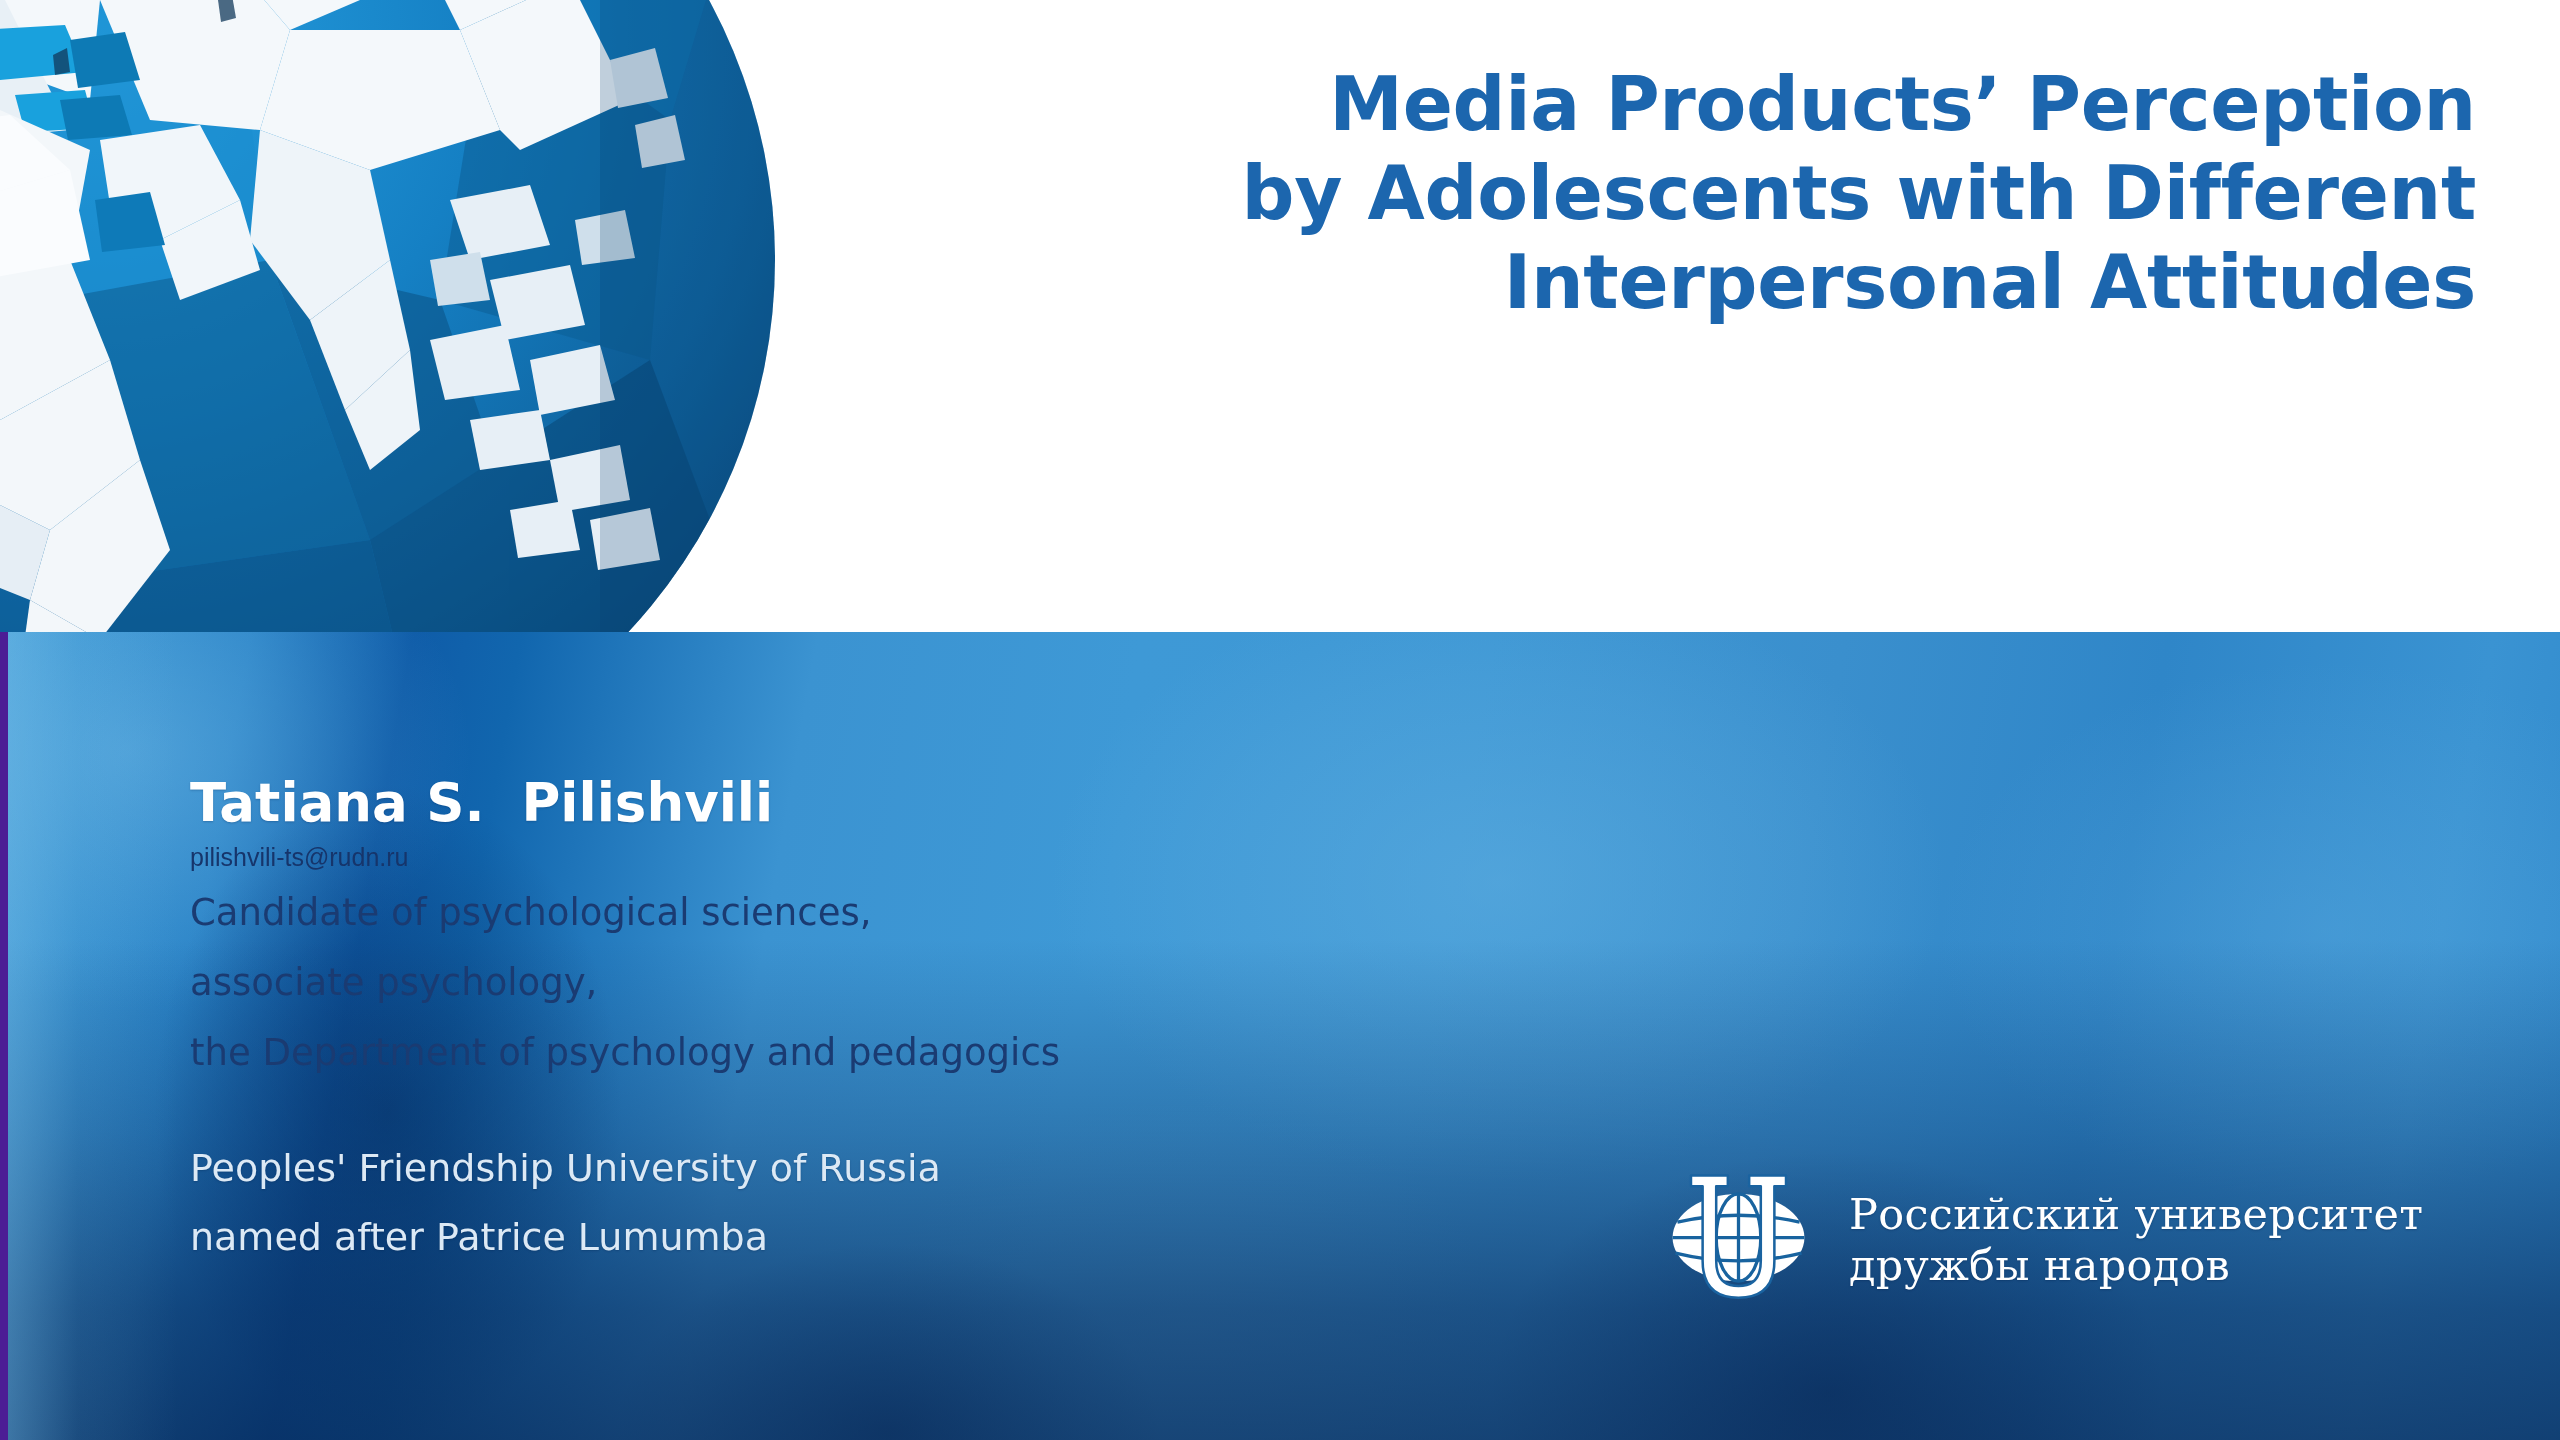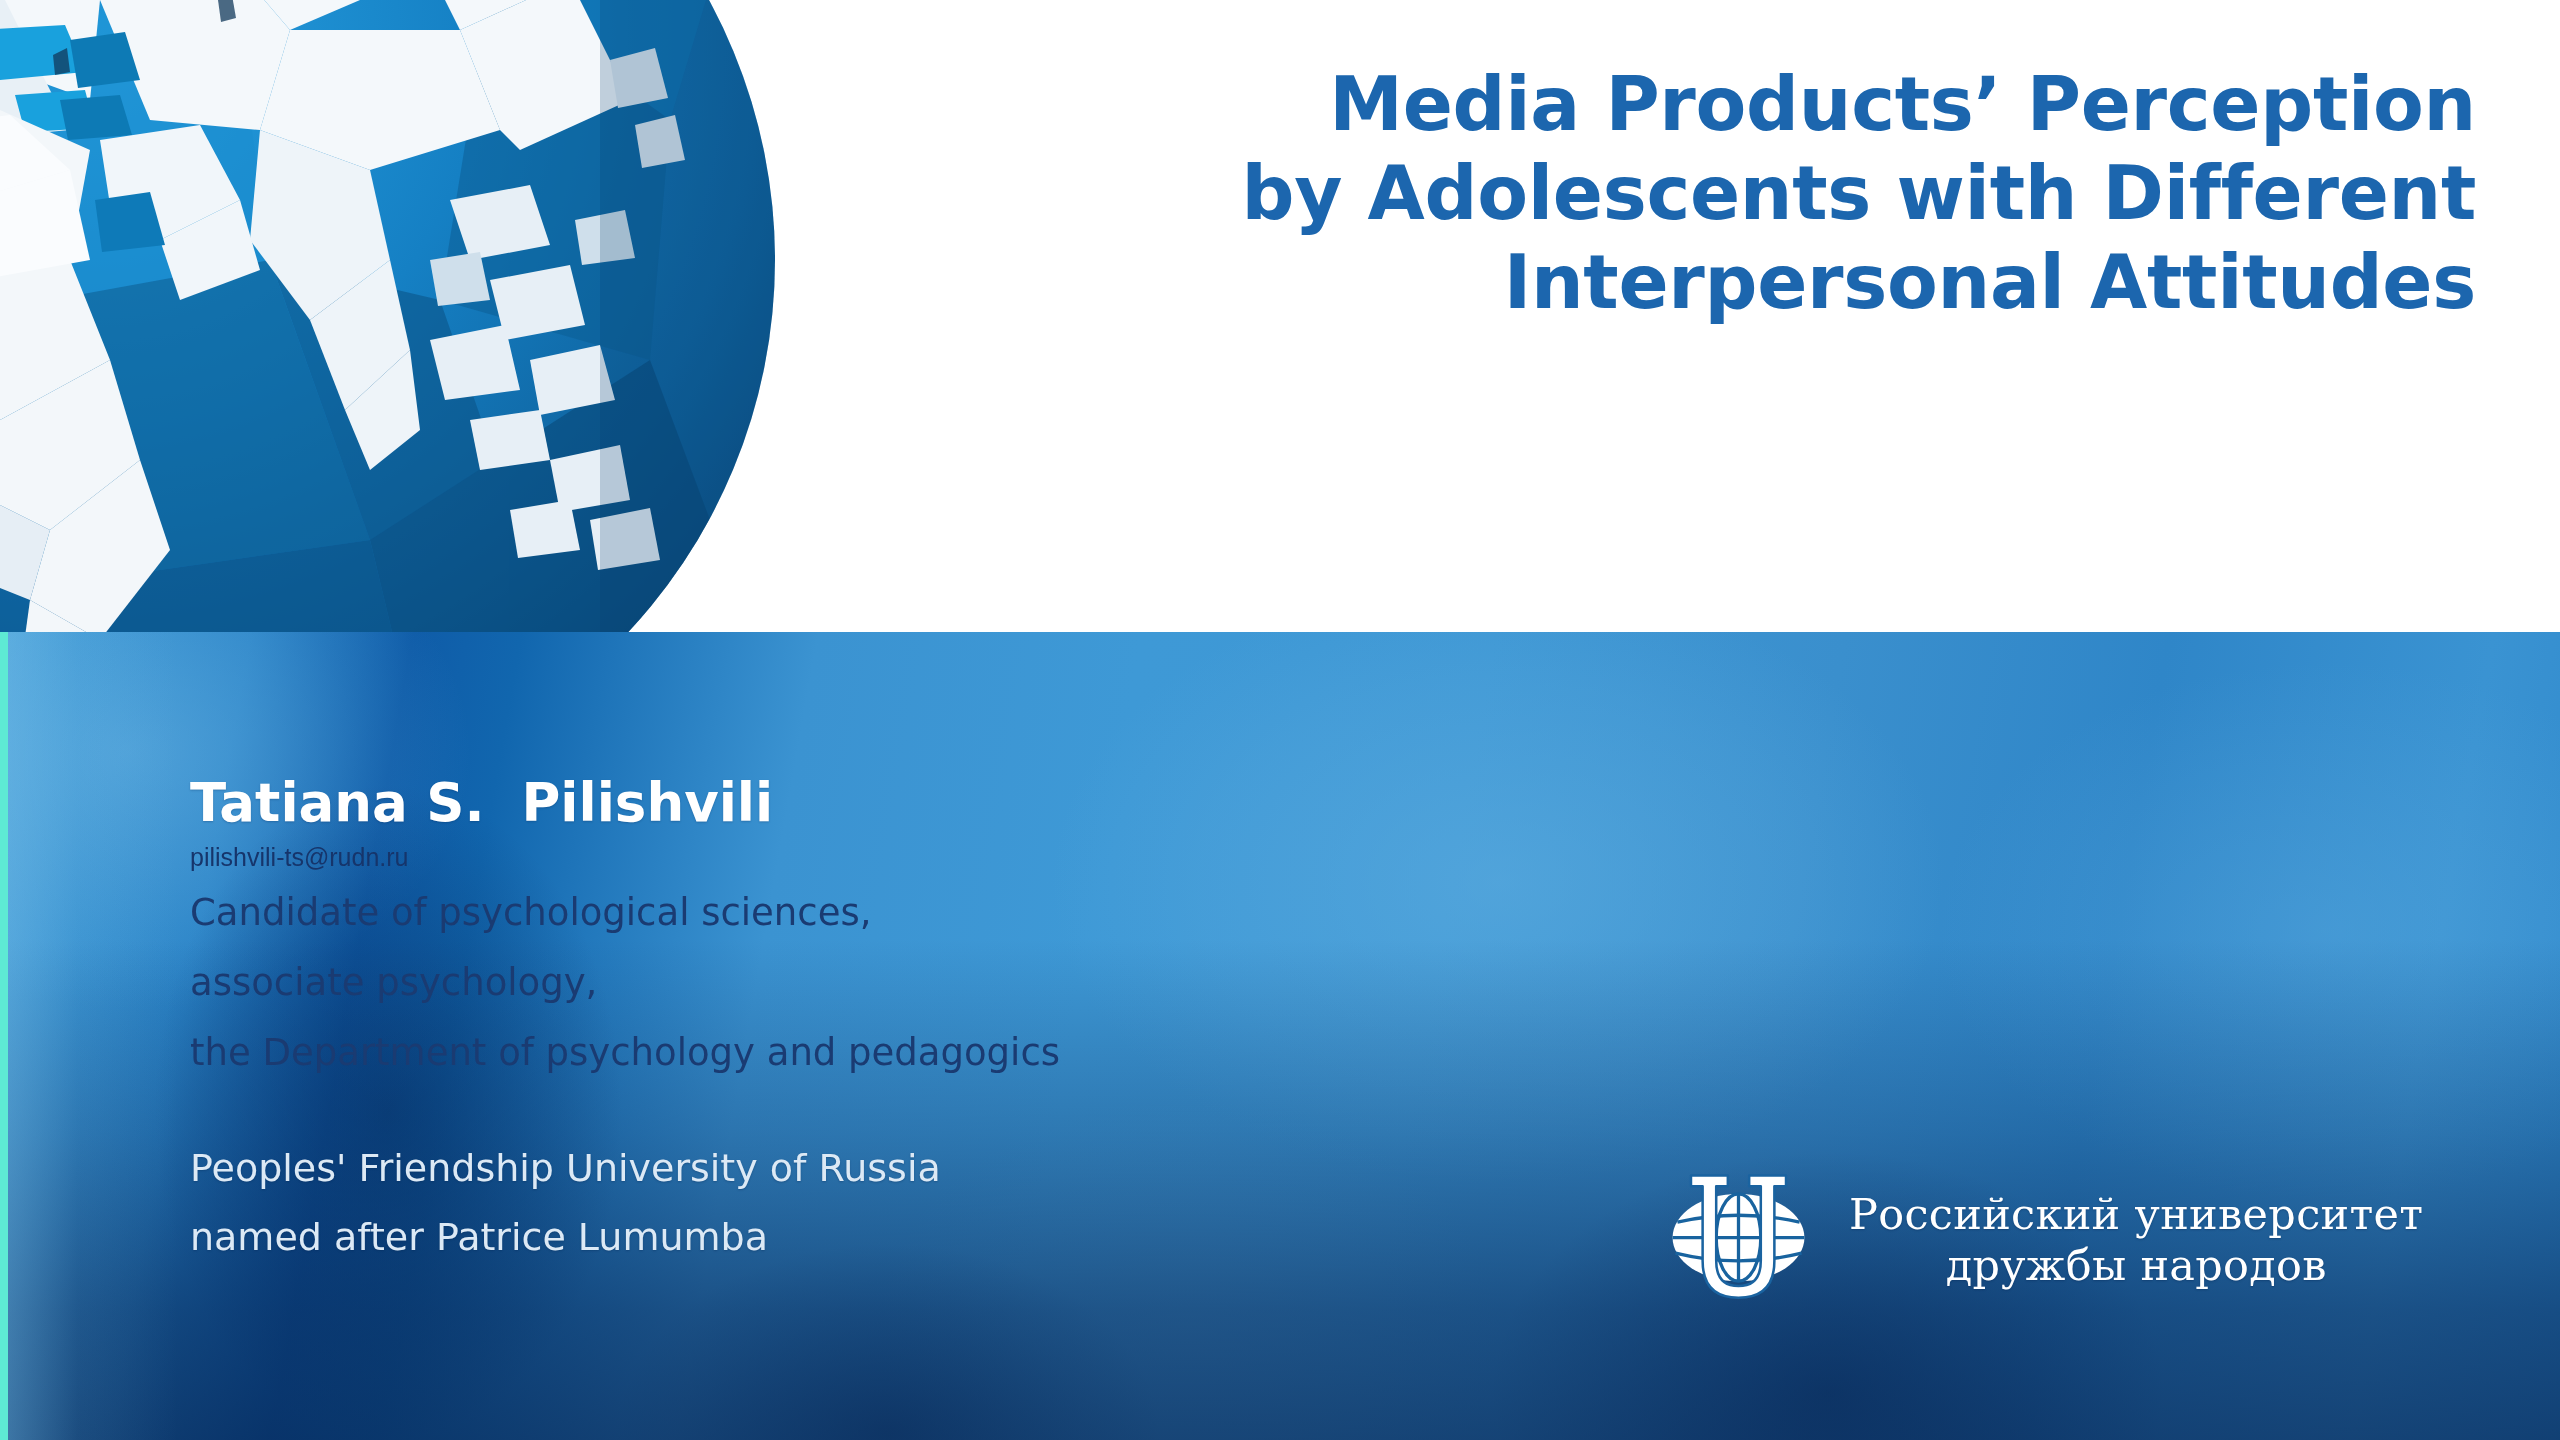--- a/index.html
+++ b/index.html
@@ -8,21 +8,21 @@
     width:2560px; height:1440px;
     overflow:hidden;
     background:#ffffff;
     font-family:"Liberation Sans", sans-serif;
   }
 
   .slide {
     position:relative;
     width:2560px;
     height:1440px;
-    background:#5eead4;
+    background:#4c1d95;
     overflow:hidden;
   }
 
   
   .header-band {
     position:absolute;
     left:0; top:0;
     width:2560px; height:632px;
     background:#ffffff;
     overflow:hidden;
@@ -177,21 +177,20 @@
 
   
   .rudn-logo {
     position:absolute;
     left:1648px;
     top:528px;
     display:flex;
     align-items:center;
     gap:28px;
     z-index:5;
-    text-align:center;
   }
   .rudn-mark { width:165px; height:160px; flex:none; }
   .rudn-wordmark {
     font-family:"DejaVu Serif", serif;
     color:#ffffff;
     text-shadow:0 1px 2px rgba(0,35,80,0.35);
   }
   .rudn-word-line {
     display:block;
     font-size:43px;

